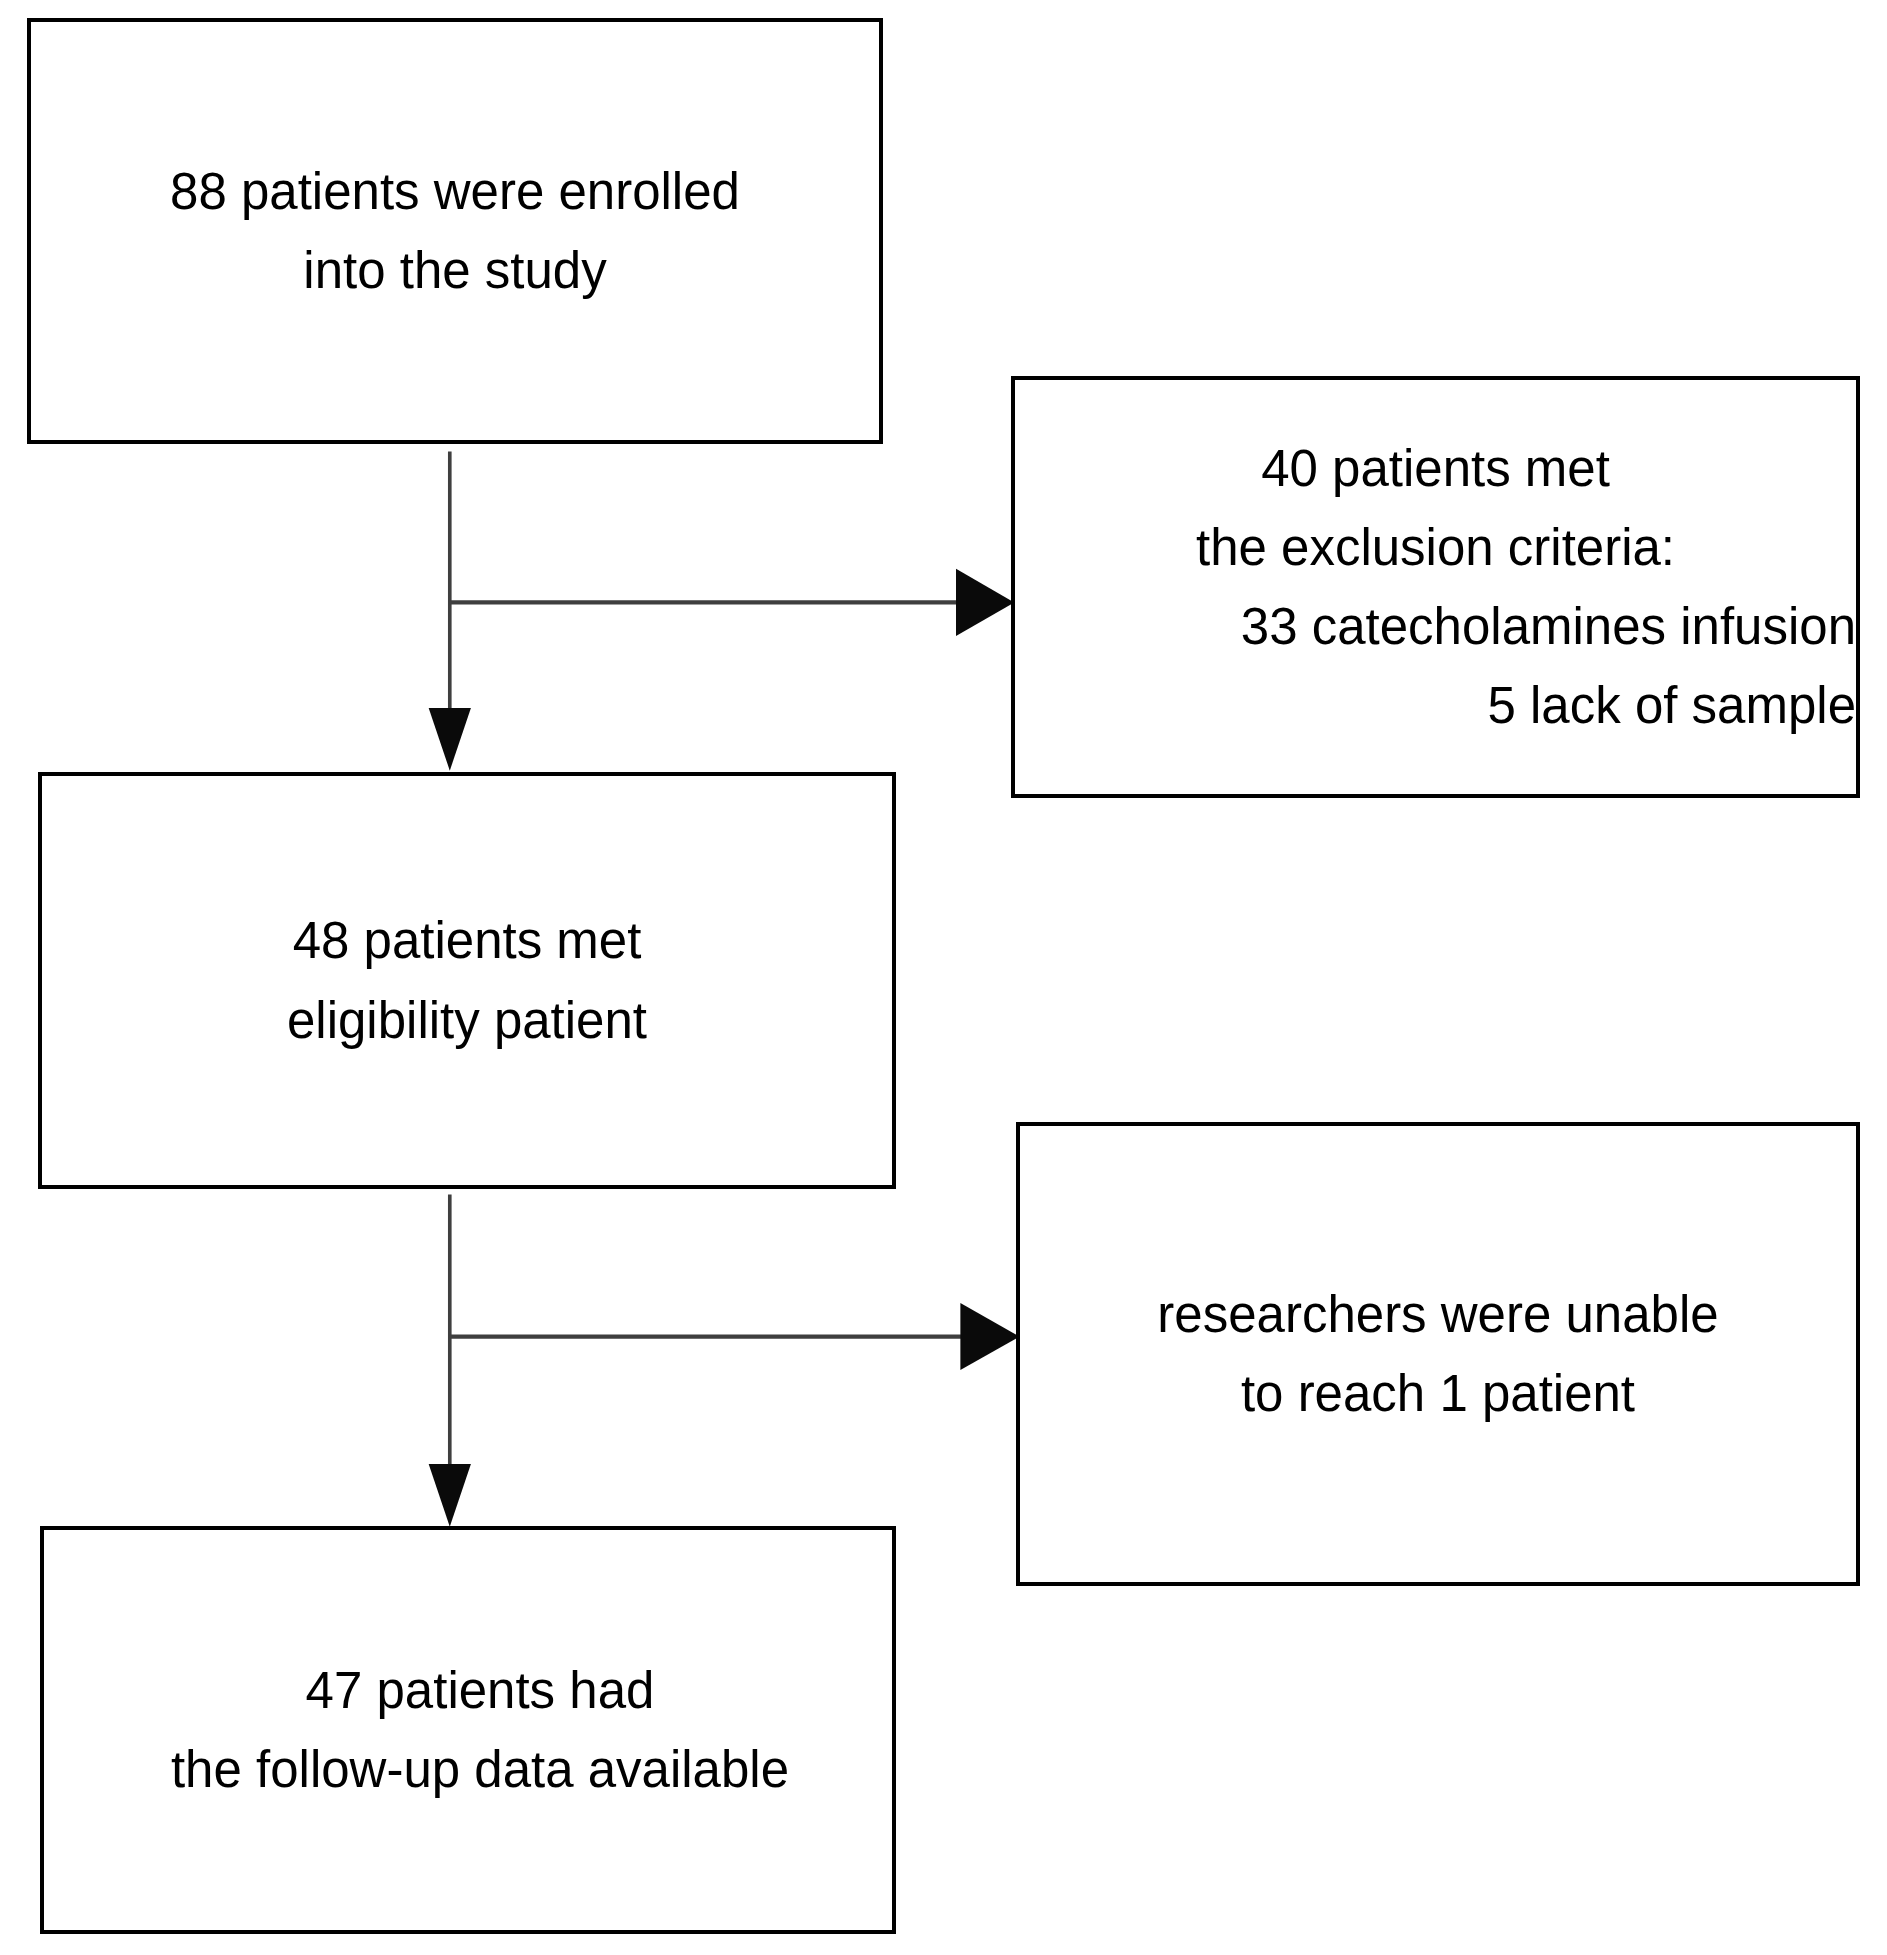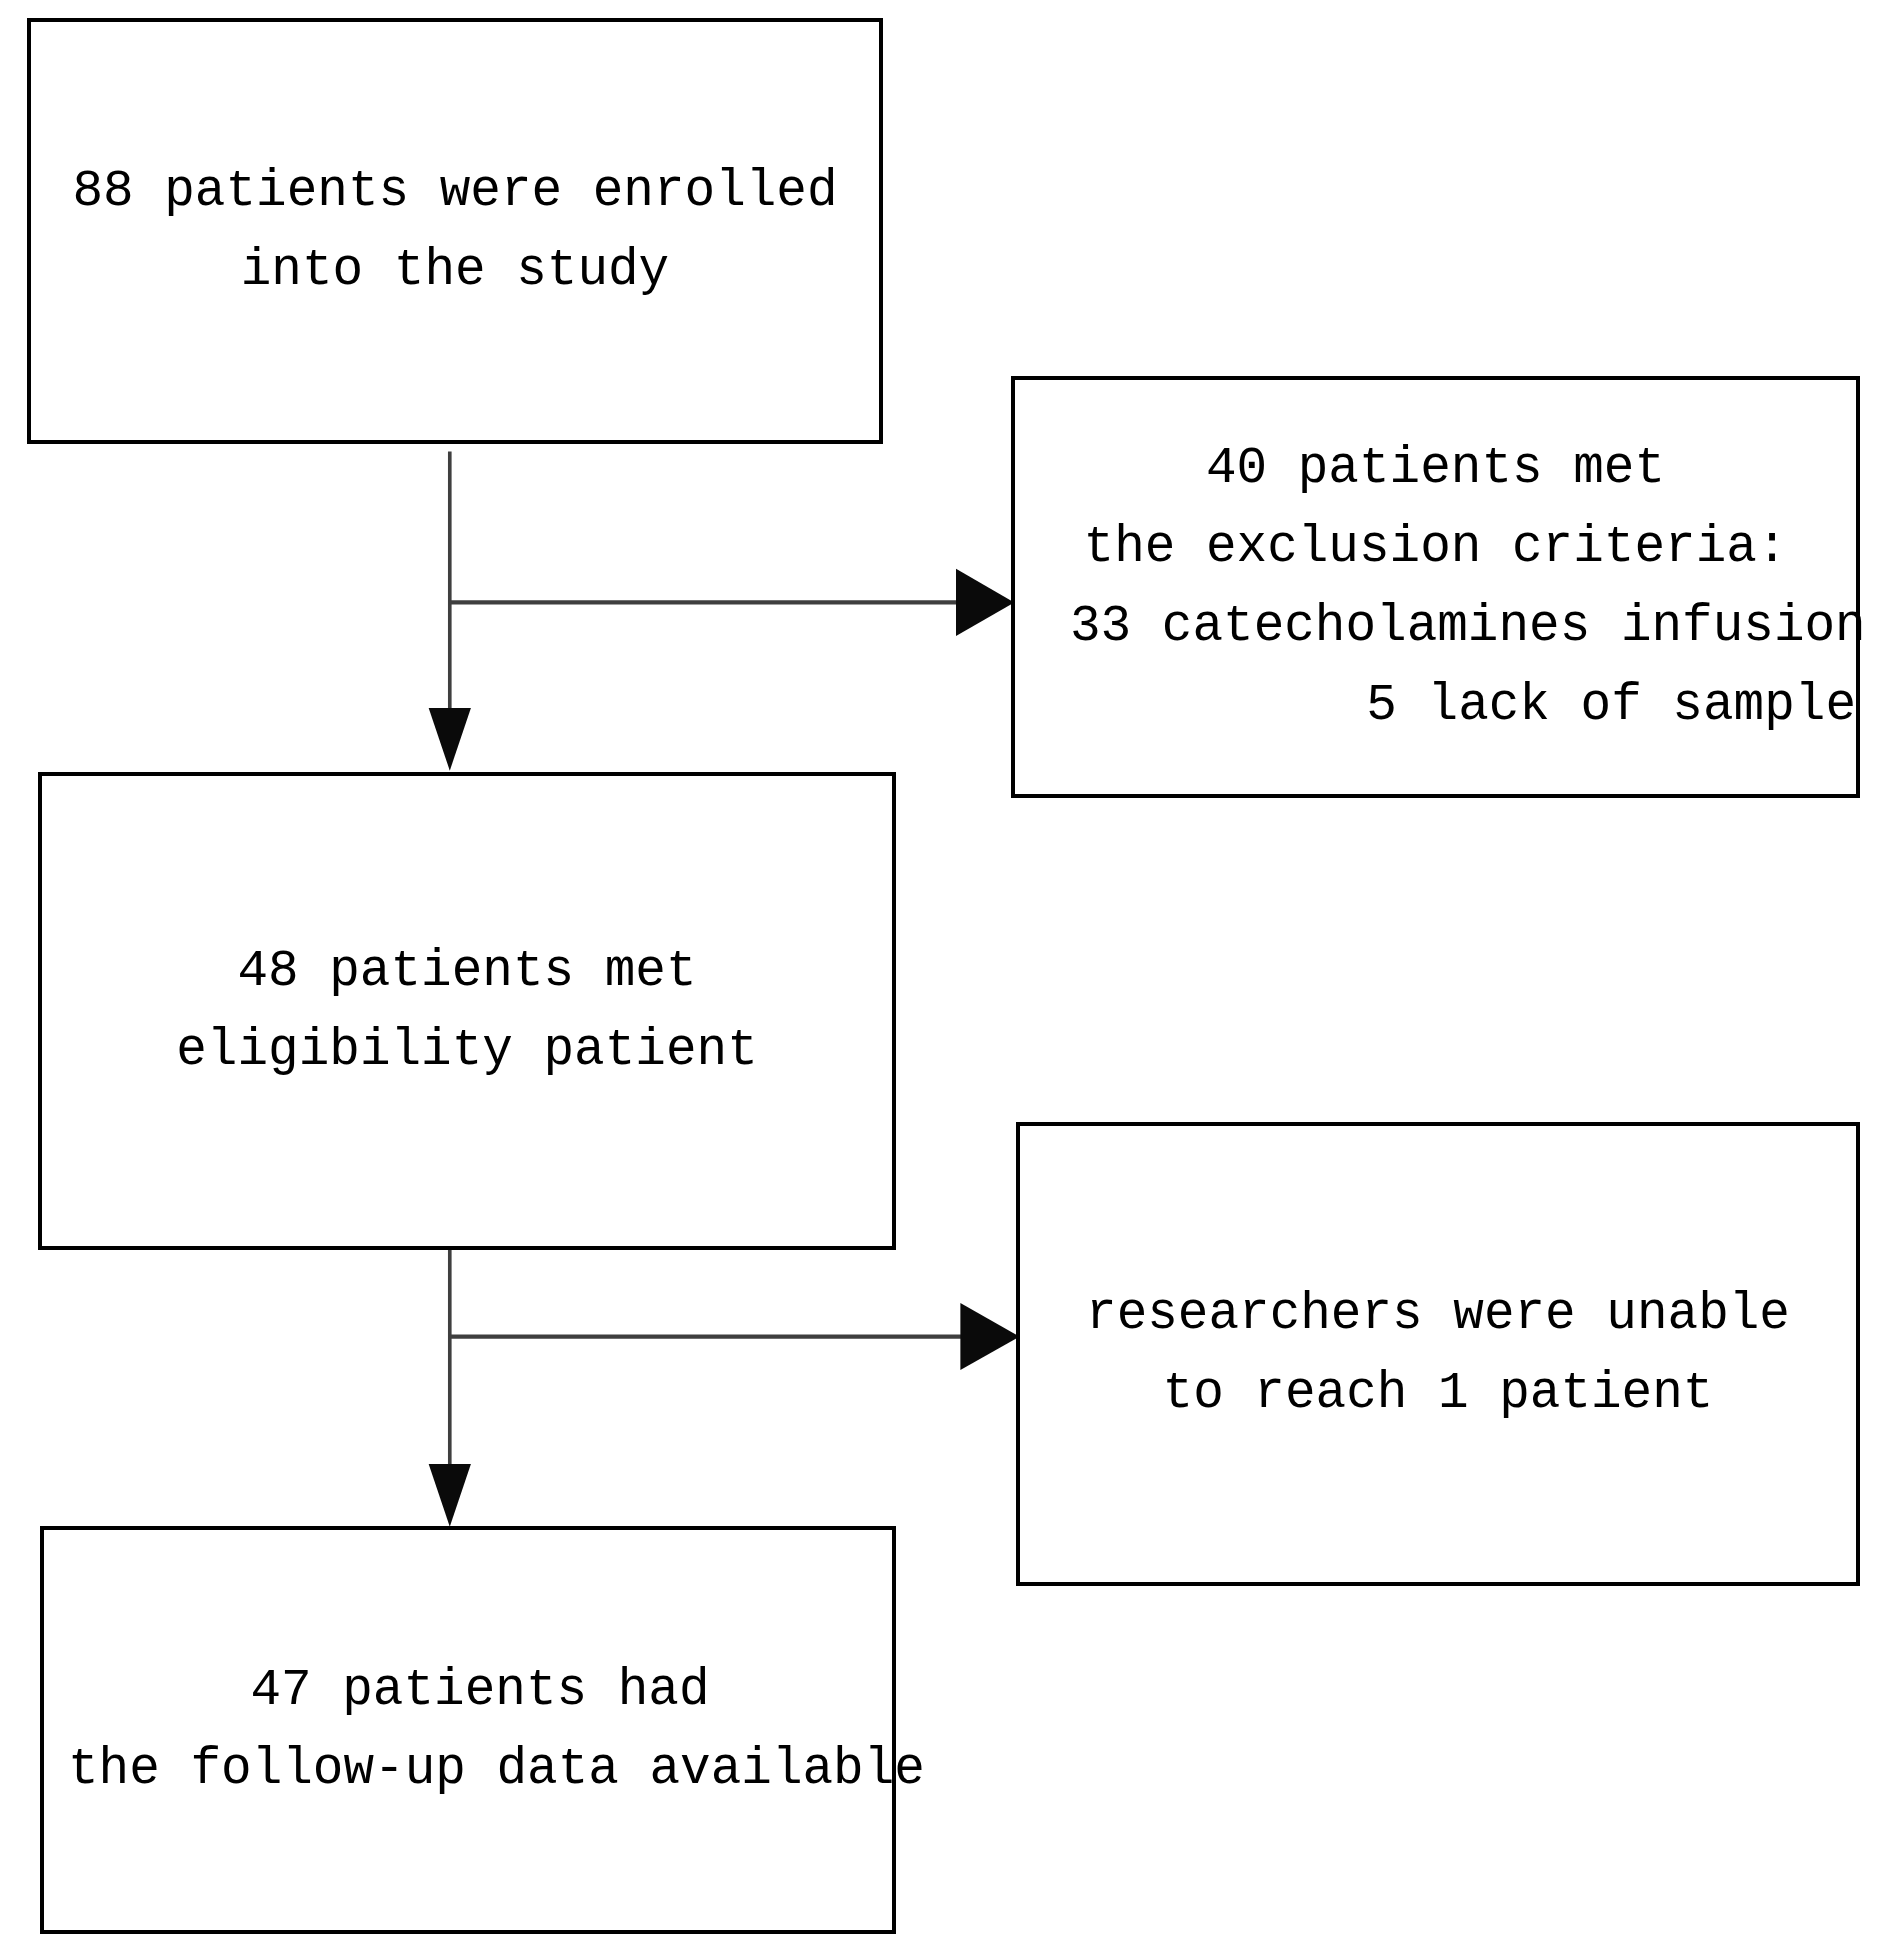--- a/index.html
+++ b/index.html
@@ -5,21 +5,21 @@
   html, body {
     margin: 0;
     padding: 0;
     background: #ffffff;
   }
   .canvas {
     position: relative;
     width: 1888px;
     height: 1955px;
     background: #ffffff;
-    font-family: Liberation Mono, monospace;
+    font-family: Liberation Sans, sans-serif;
     color: #000000;
     overflow: hidden;
   }
   .arrow-layer {
     position: absolute;
     left: 0;
     top: 0;
     width: 1888px;
     height: 1955px;
   }
@@ -37,21 +37,21 @@
   .box .line {
     text-align: center;
     white-space: nowrap;
   }
   .box .line.left {
     text-align: right;
     padding-left: 55px;
   }
   .box-enrolled    { left: 27px;   top: 18px;   width: 856px; height: 426px; }
   .box-excluded    { left: 1011px; top: 376px;  width: 849px; height: 422px; }
-  .box-eligible    { left: 38px;   top: 772px; width: 858px; height: 478px; }
+  .box-eligible    { left: 38px;   top: 772px; width: 858px; height: 417px; }
   .box-unreachable { left: 1016px; top: 1122px; width: 844px; height: 464px; }
   .box-followup    { left: 40px;   top: 1526px; width: 856px; height: 408px; padding-left: 24px; }
 </style>
 </head>
 <body>
 
 <div class="canvas">
 
   <svg class="arrow-layer" viewBox="0 0 2591 2684" xmlns="http://www.w3.org/2000/svg">
 

